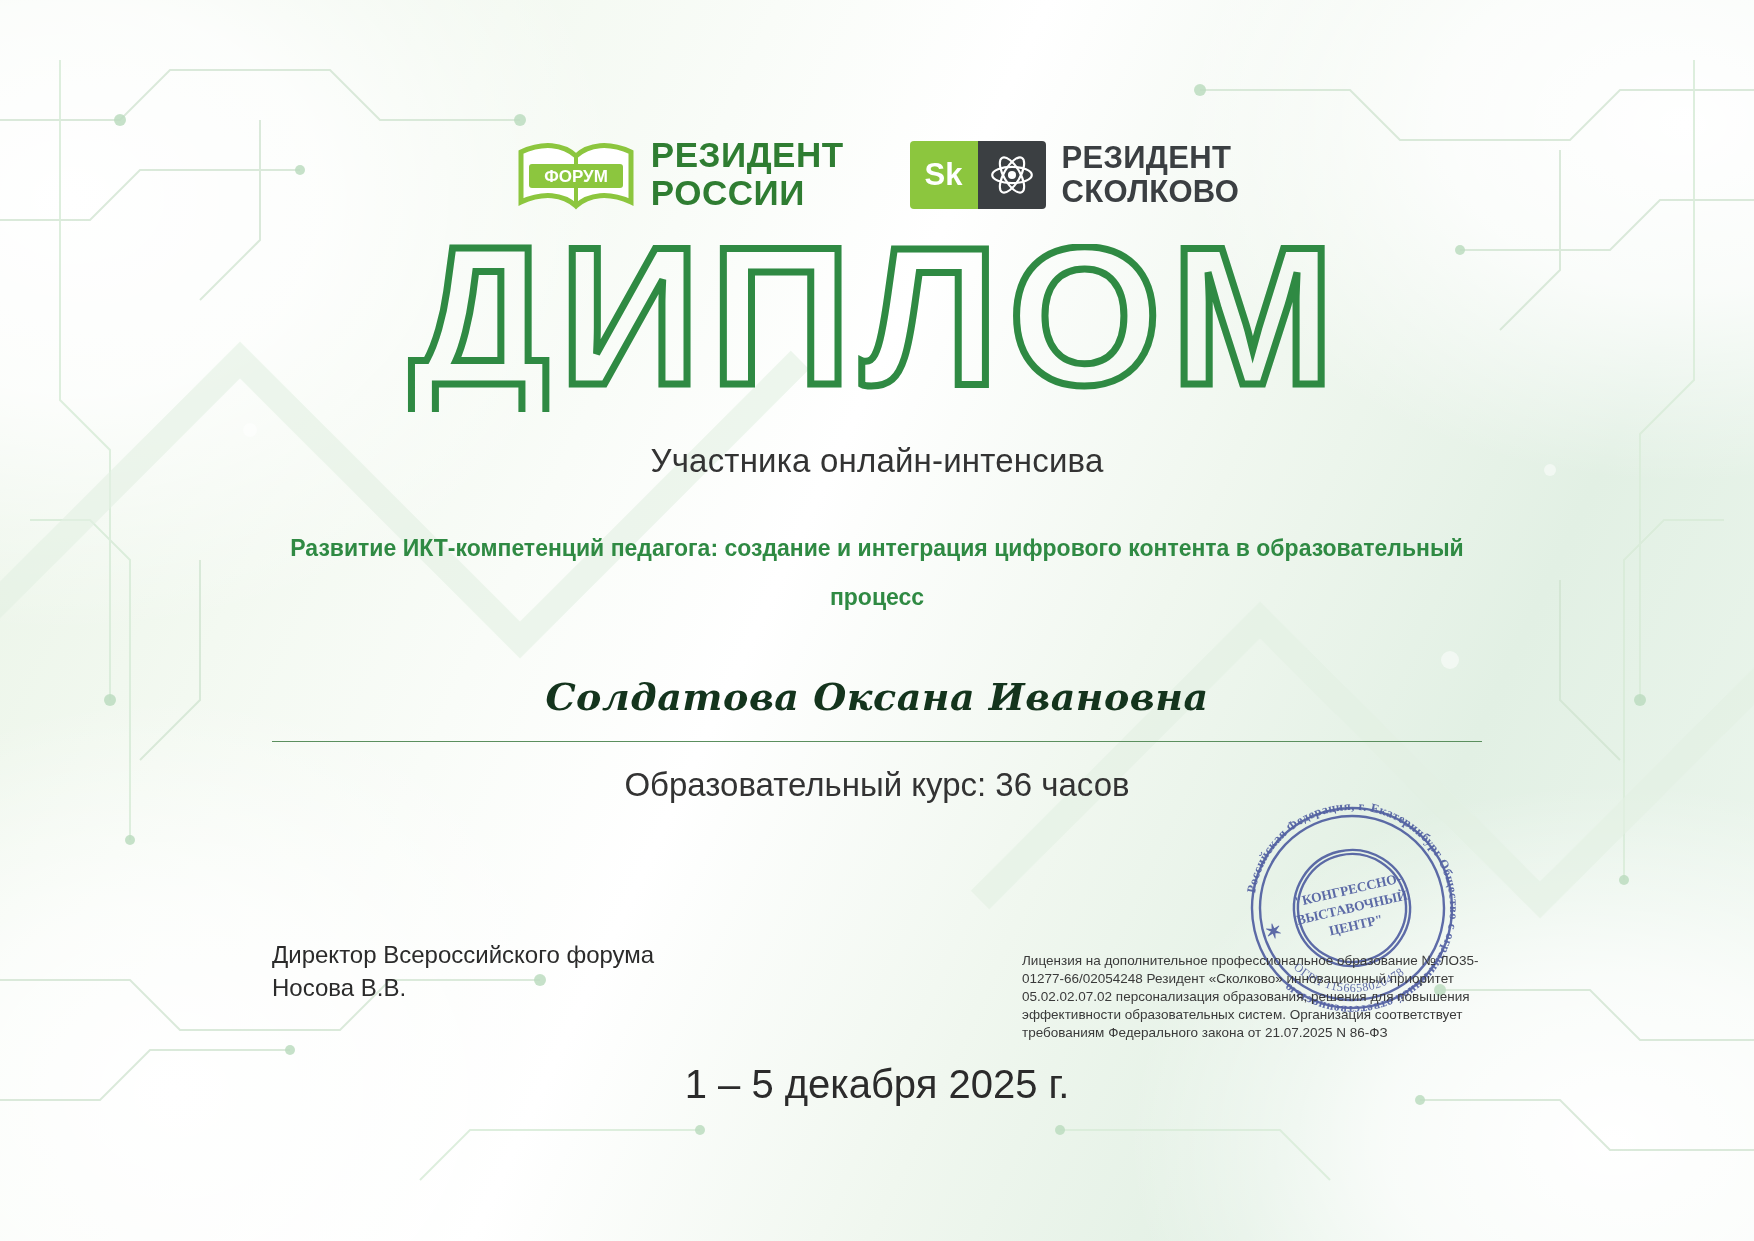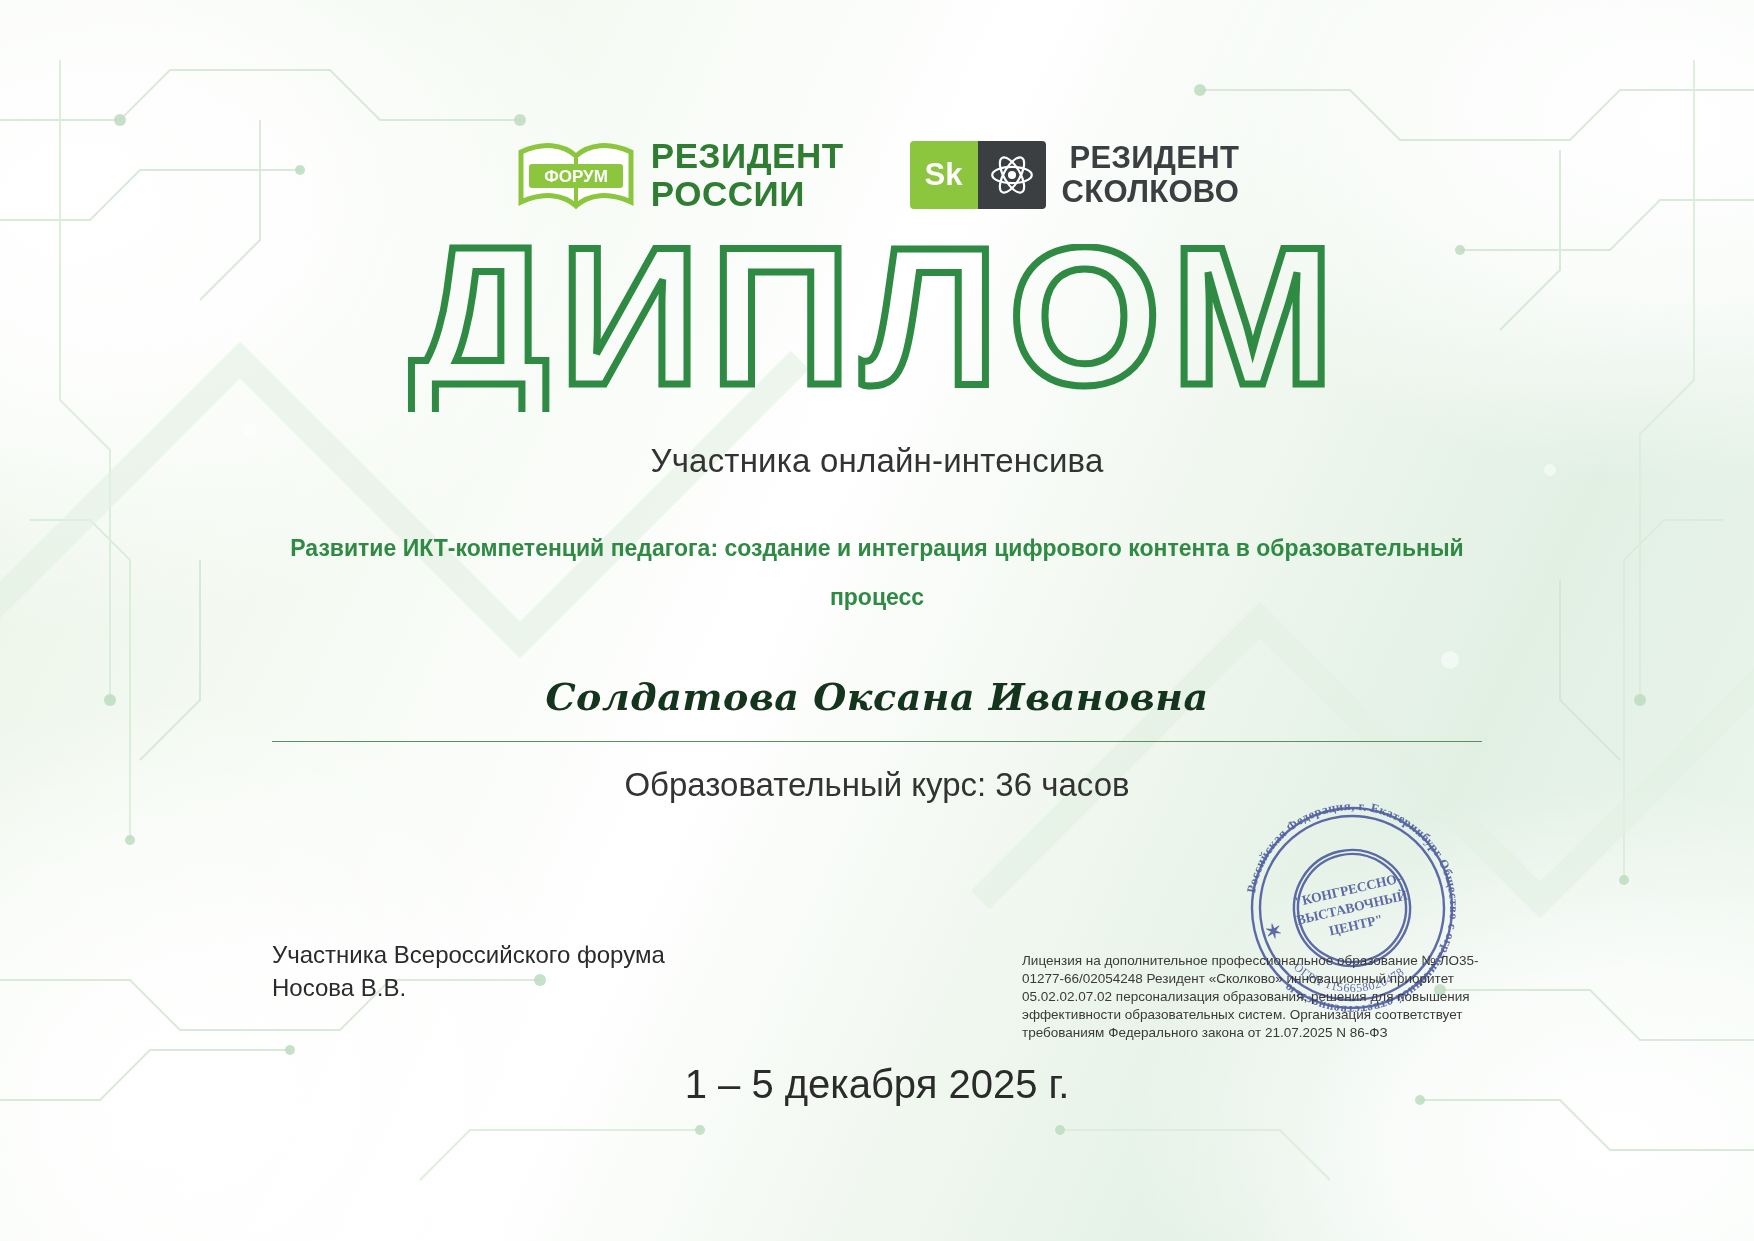--- a/index.html
+++ b/index.html
@@ -45,41 +45,40 @@
 
   
   .logos {
     margin-top: 136px;
     display: flex;
     align-items: center;
     gap: 66px;
   }
   .forum-logo {
     display: flex;
-    align-items: center;
+    align-items: flex-start;
     gap: 14px;
   }
   .forum-book {
     position: relative;
     width: 122px;
     height: 78px;
   }
   .forum-text {
     font-family: "Liberation Sans", sans-serif;
     font-weight: bold;
     font-size: 35px;
     line-height: 38px;
     color: #2f7d32;
     letter-spacing: 0.5px;
   }
   .sk-logo {
     display: flex;
     align-items: center;
     gap: 16px;
-    text-align: right;
   }
   .sk-mark {
     display: flex;
     height: 68px;
     width: 136px;
     border-radius: 4px;
     overflow: hidden;
   }
   .sk-left {
     width: 68px;
@@ -319,21 +318,21 @@
         <textPath href="#stamp-ogrn-path" startOffset="18%">ОГРН 1156658020478</textPath>
       </text>
       <text x="130" y="114" text-anchor="middle" font-family="Liberation Serif, serif" font-size="13.5" font-weight="bold">"КОНГРЕССНО-</text>
       <text x="130" y="132" text-anchor="middle" font-family="Liberation Serif, serif" font-size="13.5" font-weight="bold">ВЫСТАВОЧНЫЙ</text>
       <text x="130" y="150" text-anchor="middle" font-family="Liberation Serif, serif" font-size="13.5" font-weight="bold">ЦЕНТР"</text>
       <text x="40" y="140" font-family="Liberation Serif, serif" font-size="20" font-weight="bold">✶</text>
     </g>
   </svg>
 
   <div class="director">
-    <div>Участника Всероссийского форума</div>
+    <div>Директор Всероссийского форума</div>
     <div>Носова В.В.</div>
   </div>
 
   <div class="license">Лицензия на дополнительное профессиональное образование № ЛО35-01277-66/02054248  Резидент «Сколково» инновационный приоритет 05.02.02.07.02 персонализация образования, решения для повышения эффективности образовательных систем. Организация соответствует требованиям Федерального закона от 21.07.2025 N 86-ФЗ</div>
 
   <div class="dates">1 – 5 декабря 2025 г.</div>
 
 </div>
 
 </body></html>

